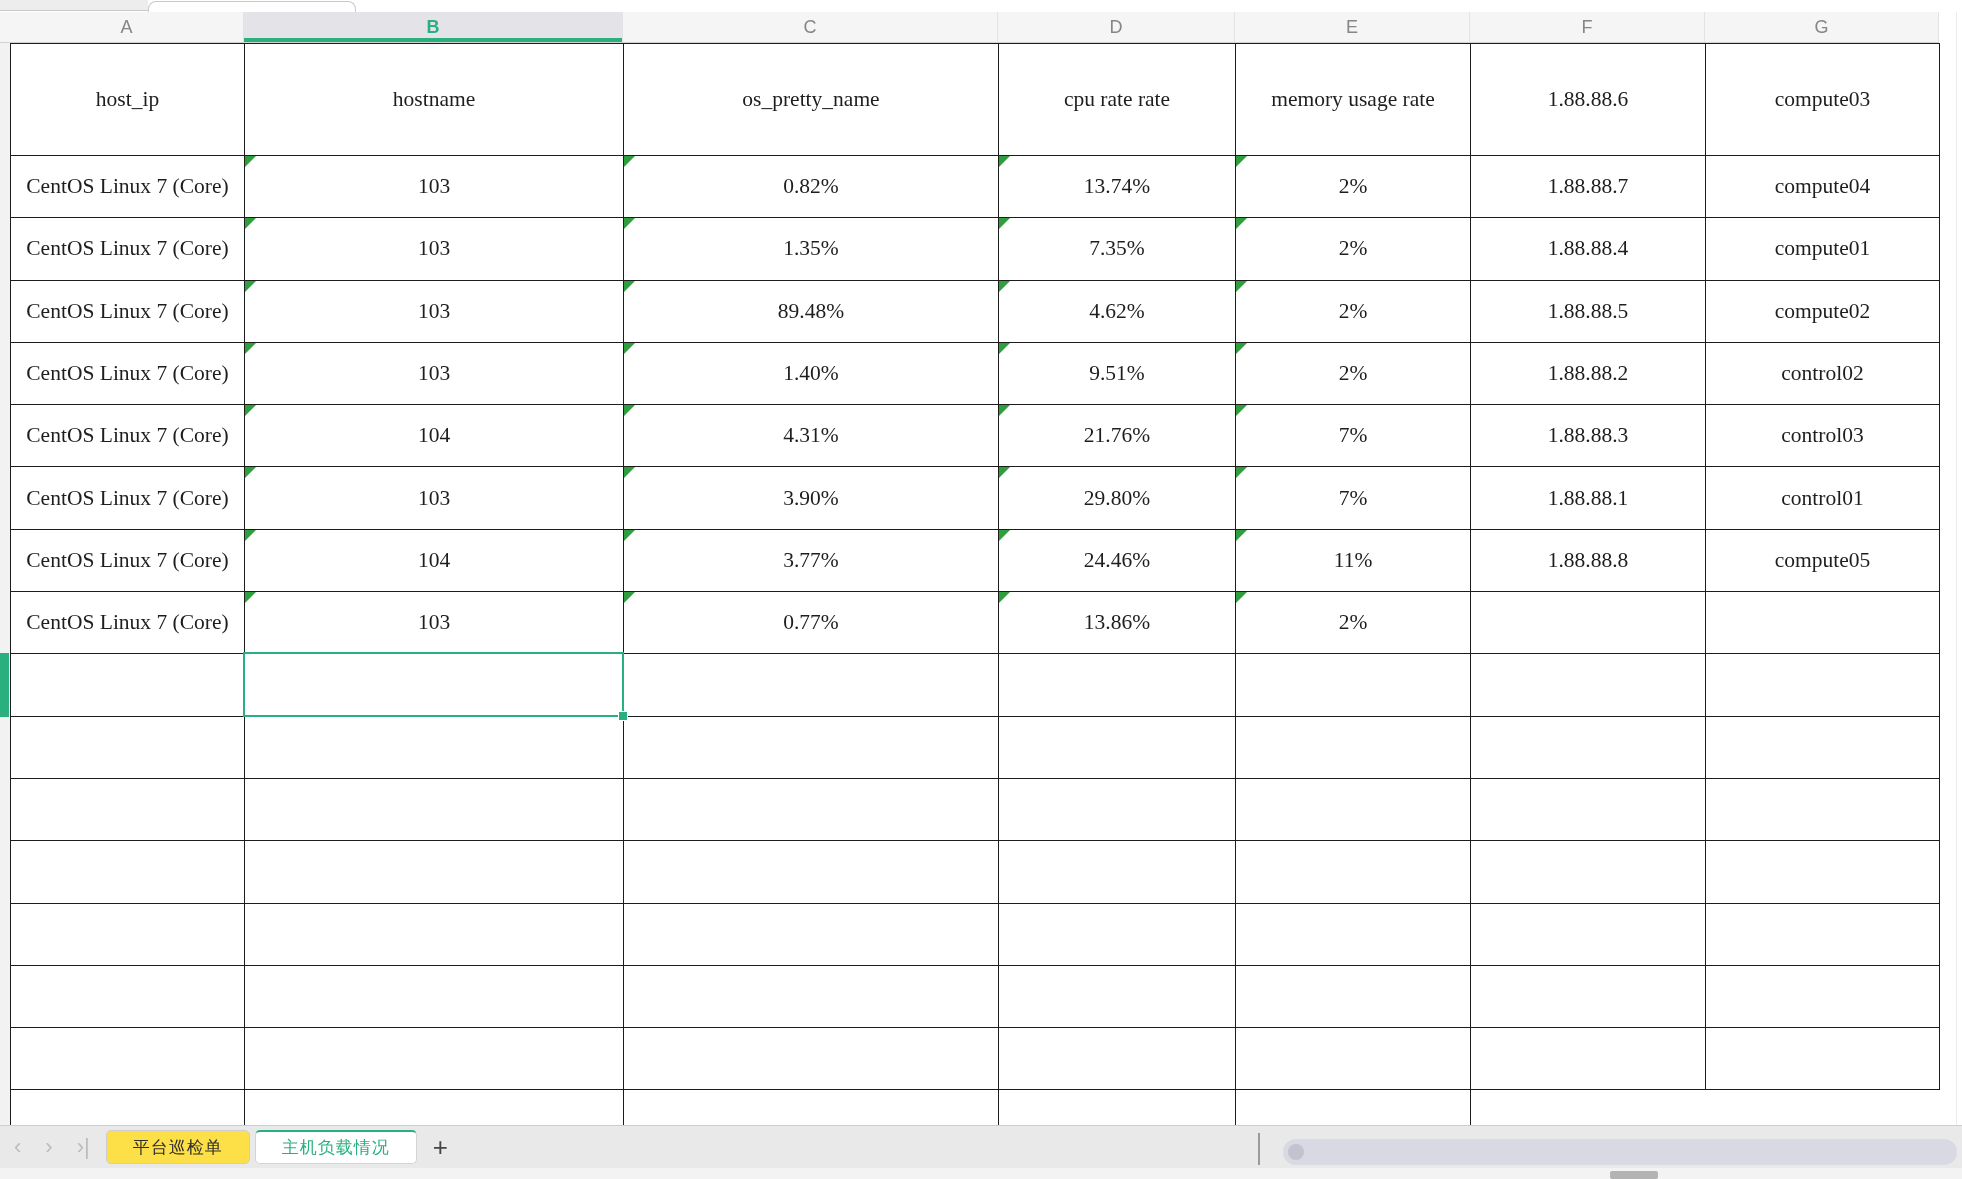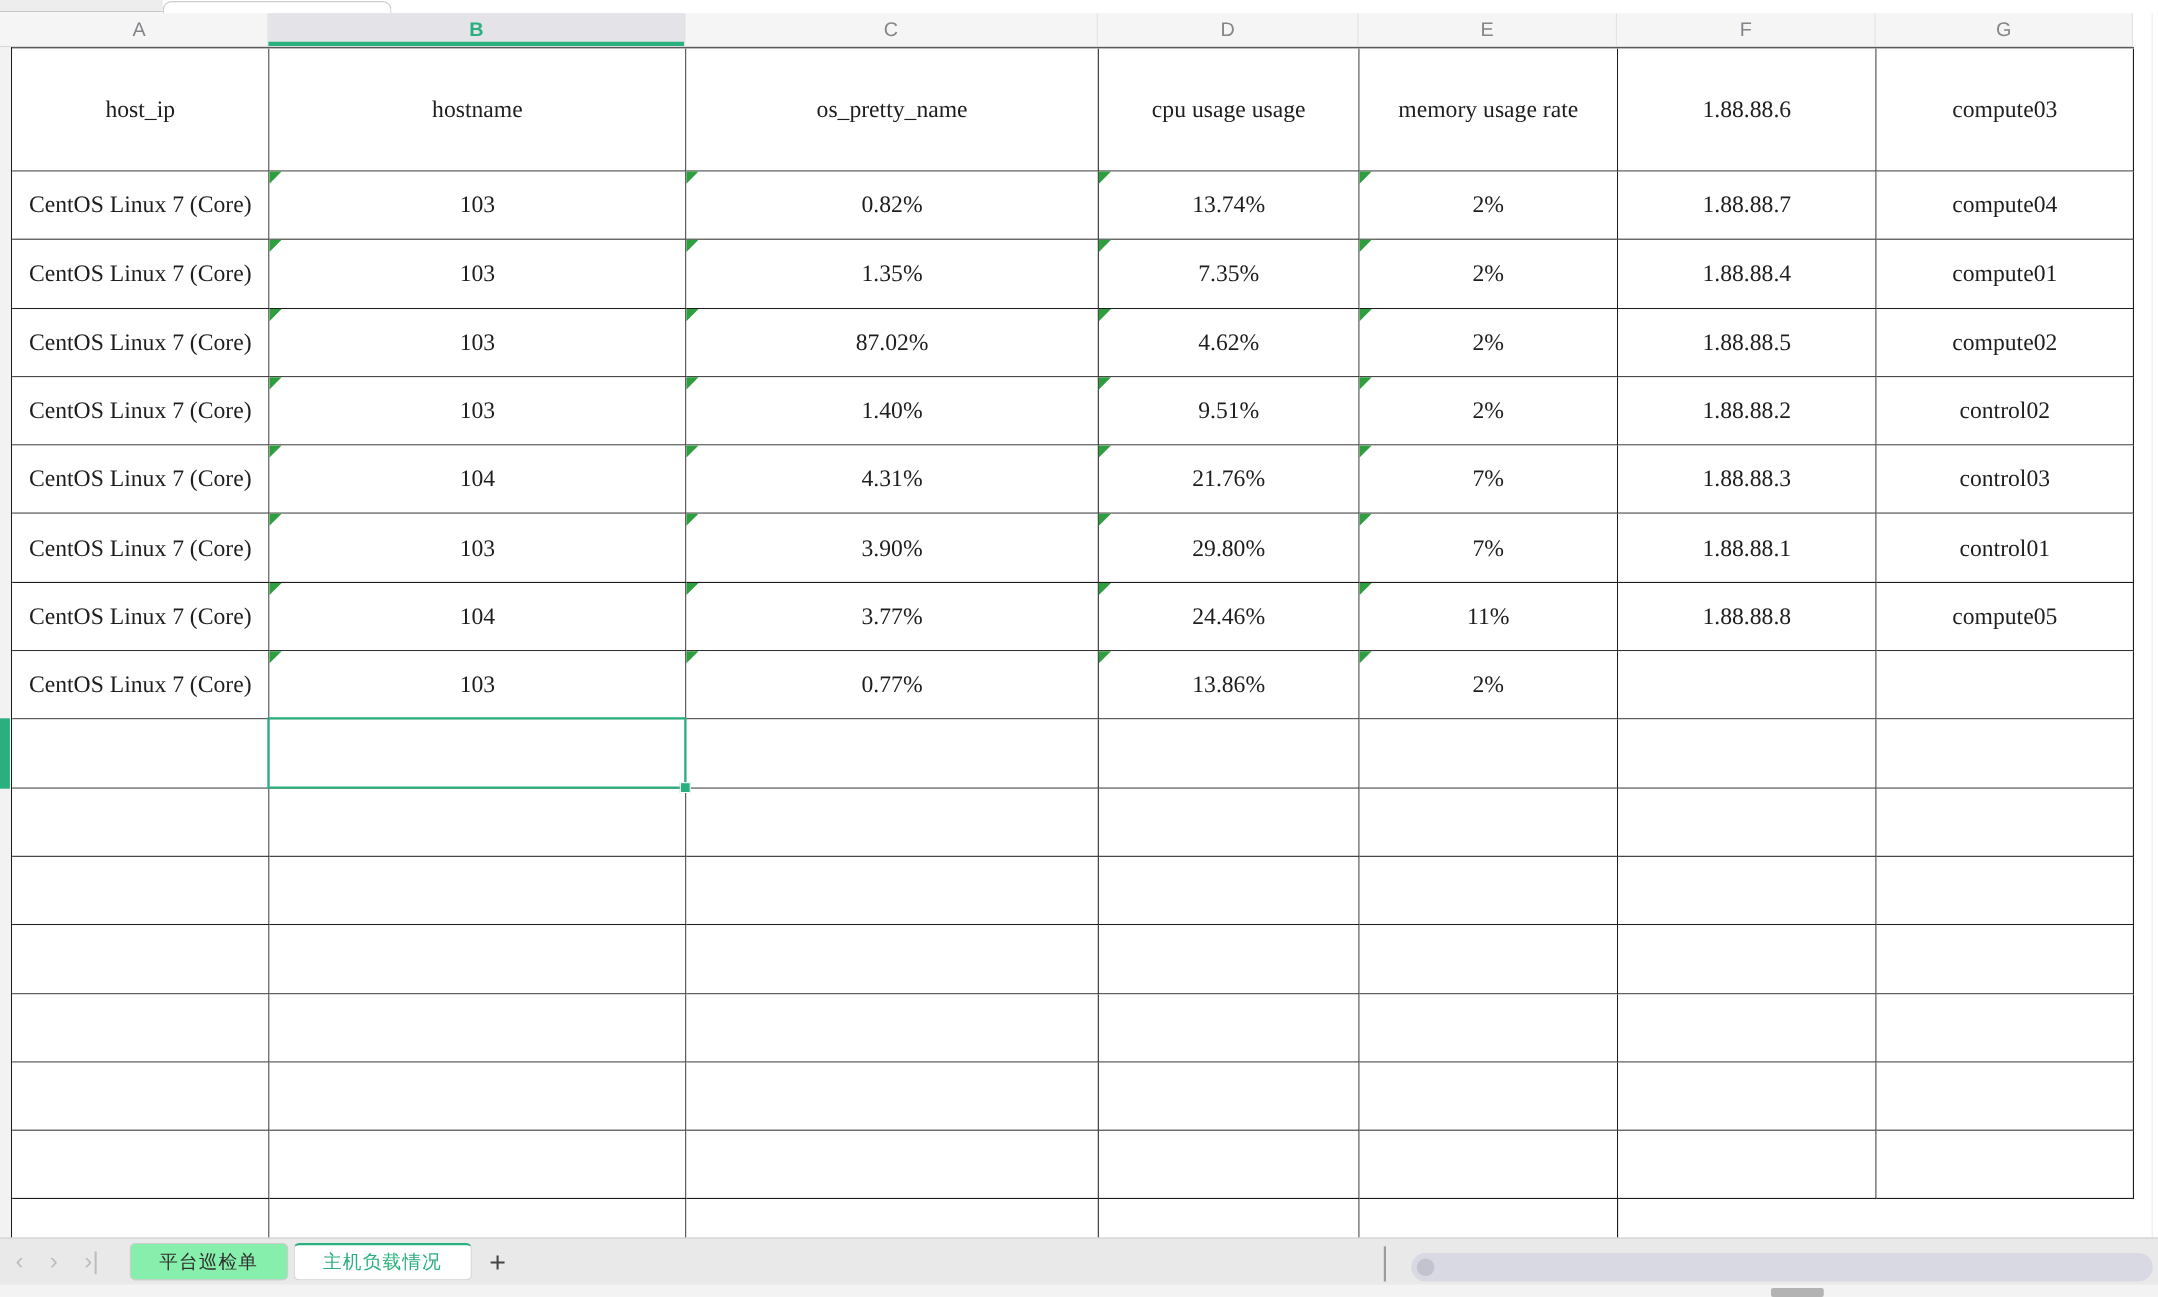--- a/index.html
+++ b/index.html
@@ -42,21 +42,21 @@
                     background:var(--accent);border:1.5px solid #fff;}
   .rightline{position:absolute;left:1956px;top:12px;width:1px;height:1113px;background:#ececee;}
 
   
   .tabbar{position:absolute;left:0;top:1125px;width:1962px;height:43px;background:#e9e9ea;
           border-top:1px solid #cfcfd0;box-sizing:border-box;display:flex;align-items:center;}
   .navarrows{display:flex;align-items:center;gap:24px;margin-left:14px;color:#bcbcbe;font-size:22px;}
   .navarrows span{line-height:1;}
   .stab{height:34px;display:flex;align-items:center;justify-content:center;
         padding:0 26px;font-size:17px;border-radius:5px;box-sizing:border-box;letter-spacing:1px;}
-  .stab.inactive{margin-left:28px;background:#86efac;border:1px solid #cdcdcd;color:#2f2f2f;}
+  .stab.inactive{margin-left:16px;background:#fde047;border:1px solid #cdcdcd;color:#2f2f2f;}
   .stab.active{margin-left:5px;background:#ffffff;border:1px solid #d4d4d4;
                border-top:2.5px solid var(--accent);color:var(--accent);}
   .addbtn{margin-left:16px;font-size:26px;color:#454545;line-height:1;}
   .divider{position:absolute;left:1258px;top:1133px;width:2px;height:32px;background:#9b9b9b;}
   .scrollbar{position:absolute;left:1283px;top:1139px;width:674px;height:26px;
              background:#d9d9e3;border-radius:13px;}
   .scrollbar::before{content:"";position:absolute;left:5px;top:5px;width:16px;height:16px;
                      border-radius:50%;background:#c3c3cf;}
 
   
@@ -90,21 +90,21 @@
     <div class="c hd">
         <span>host_ip</span>
       </div>
     <div class="c hd">
         <span>hostname</span>
       </div>
     <div class="c hd">
         <span>os_pretty_name</span>
       </div>
     <div class="c hd">
-        <span>cpu usage usage</span>
+        <span>cpu rate rate</span>
       </div>
     <div class="c hd">
         <span>memory usage rate</span>
       </div>
 
     <div class="c">1.88.88.6</div>
     <div class="c">compute03</div>
     <div class="c">CentOS Linux 7 (Core)</div>
     <div class="c">
         <i class="tri"></i>
@@ -145,21 +145,21 @@
 
     <div class="c">1.88.88.4</div>
     <div class="c">compute01</div>
     <div class="c">CentOS Linux 7 (Core)</div>
     <div class="c">
         <i class="tri"></i>
         <span>103</span>
       </div>
     <div class="c">
         <i class="tri"></i>
-        <span>87.02%</span>
+        <span>89.48%</span>
       </div>
     <div class="c">
         <i class="tri"></i>
         <span>4.62%</span>
       </div>
     <div class="c">
         <i class="tri"></i>
         <span>2%</span>
       </div>
 

